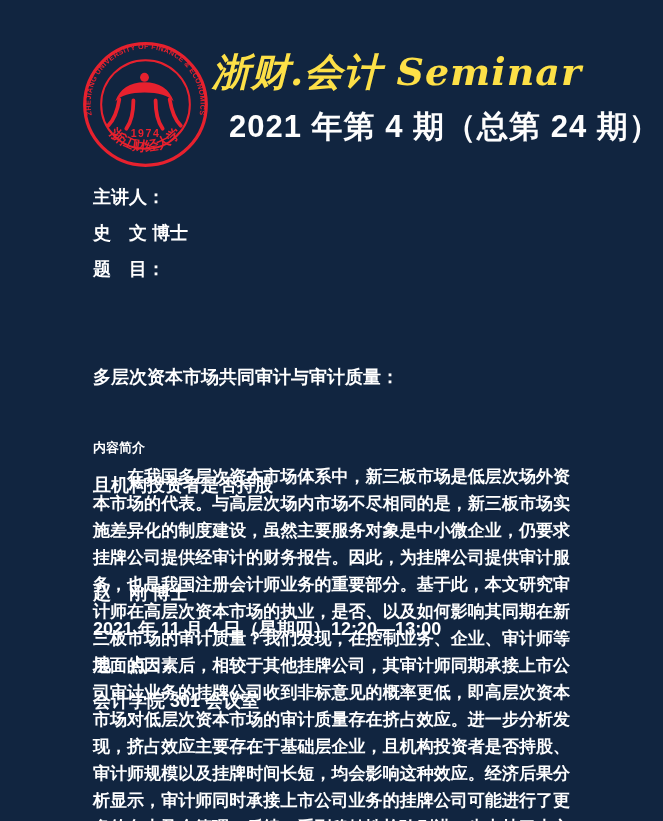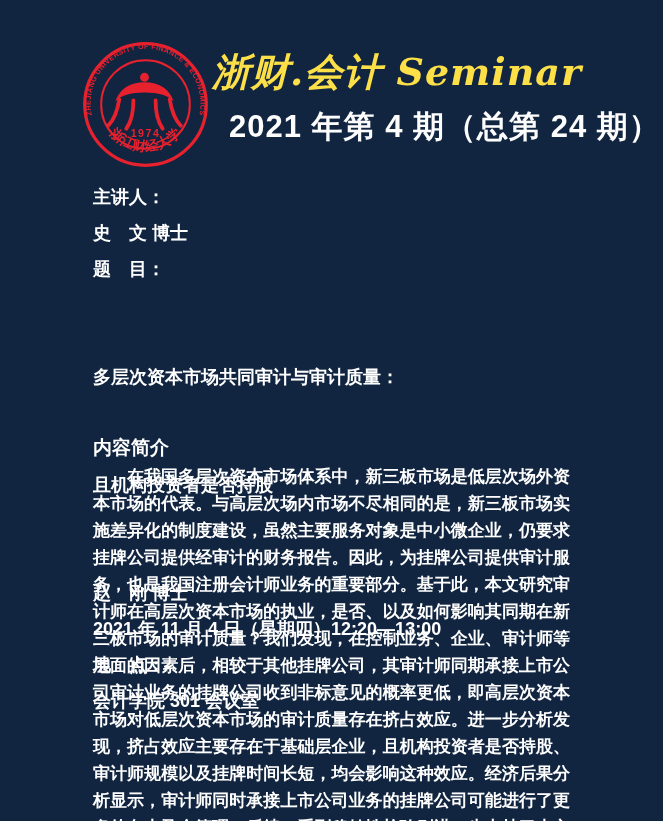--- a/index.html
+++ b/index.html
@@ -45,21 +45,21 @@
     font-size:18px;
     line-height:36px;
   }
   .detail-row{display:flex;align-items:flex-start;flex-direction:column;}
   .detail-label{flex:0 0 auto;white-space:pre;}
   .detail-value{white-space:pre-wrap;}
   
   .abstract-heading{
     position:absolute;left:93px;top:437px;
     font-weight:700;
-    font-size:19px;
+    font-size:13px;
     line-height:22px;
   }
   .abstract-body{
     position:absolute;left:93px;top:463px;
     width:477px;
     font-weight:700;
     font-size:17px;
     line-height:27px;
     text-align:justify;
     text-indent:2em;

